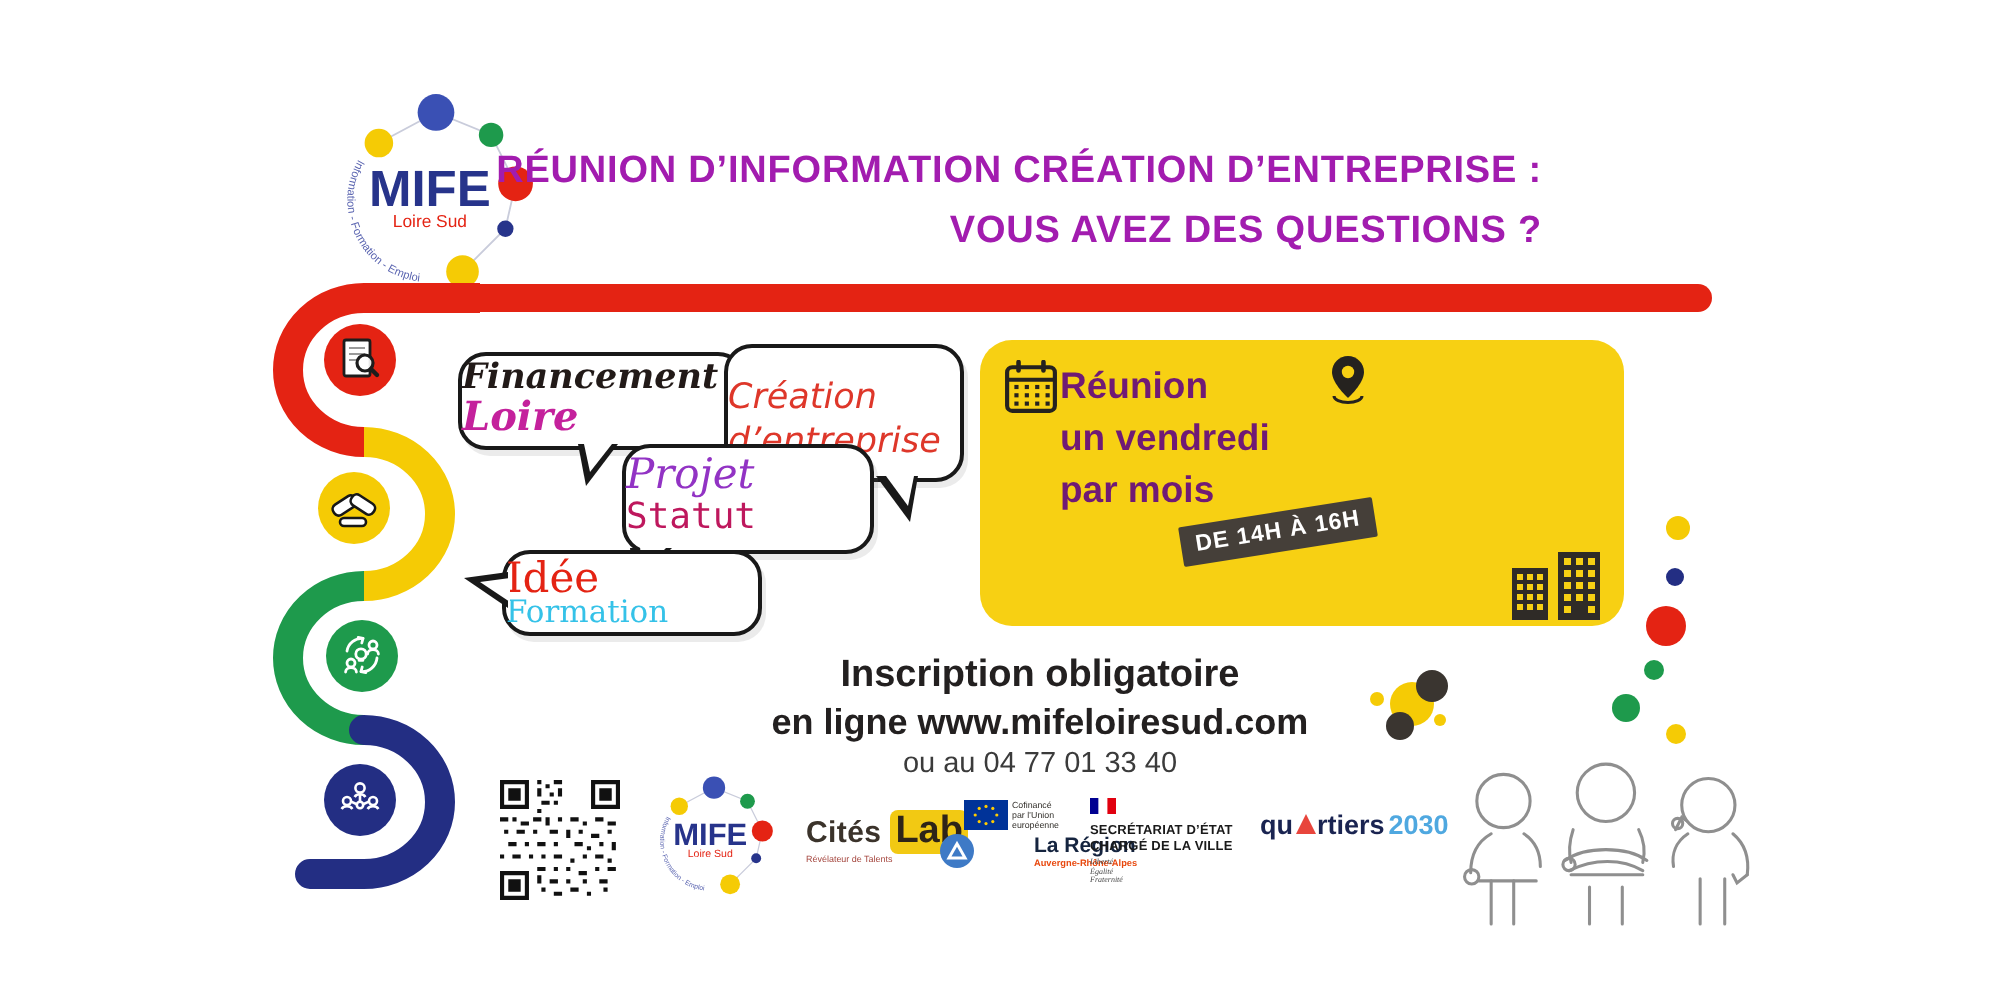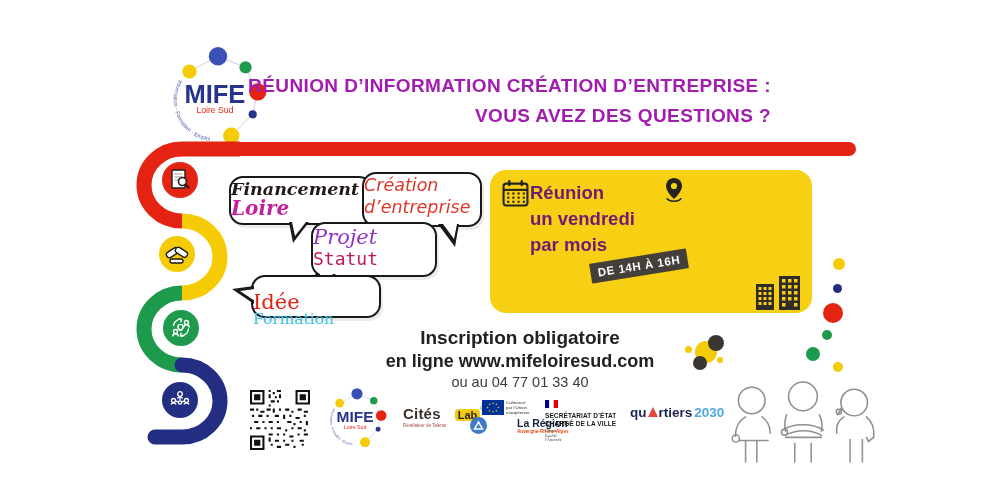--- a/index.html
+++ b/index.html
@@ -18,35 +18,35 @@
   .serp{left:120px;top:128px;width:130px;height:330px}
   .icircle{width:36px;height:36px;border-radius:50%;display:flex;align-items:center;justify-content:center}
 
   
   .bubble{position:absolute;background:#fff;border:2.5px solid #191919;border-radius:14px;
           box-shadow:2px 3px 0 rgba(110,110,110,.14)}
   .bubble::before,.bubble::after{content:"";position:absolute;border:0 solid transparent}
   .b1{left:229px;top:176px;width:140px;height:44px;padding-top:1px;z-index:2}
   .b1::before{bottom:-20px;left:58px;border-left-width:4px;border-right-width:16px;border-top:21px solid #191919}
   .b1::after{bottom:-13px;left:61px;border-left-width:3px;border-right-width:11px;border-top:14px solid #fff}
-  .b2{left:362px;top:172px;width:116px;height:51px;padding-top:0;z-index:3}
+  .b2{left:362px;top:172px;width:116px;height:51px;padding-top:14px;z-index:3}
   .b2::before{bottom:-22px;left:74px;border-right-width:4px;border-left-width:17px;border-top:23px solid #191919}
   .b2::after{bottom:-14px;left:79px;border-right-width:3px;border-left-width:11px;border-top:15px solid #fff}
   .b3{left:311px;top:222px;width:122px;height:51px;z-index:4}
   .b3::before{bottom:-18px;left:2px;border-left-width:2px;border-right-width:19px;border-top:19px solid #191919}
   .b3::after{bottom:-11px;left:7px;border-left-width:1px;border-right-width:13px;border-top:13px solid #fff}
   .b4{left:251px;top:275px;width:126px;height:39px;z-index:5}
   .b4::before{left:-21px;top:9px;border-top-width:3px;border-bottom-width:15px;border-right:22px solid #191919}
   .b4::after{left:-13px;top:12px;border-top-width:2px;border-bottom-width:10px;border-right:15px solid #fff}
   .fin{font-family:"DejaVu Serif",serif;font-style:italic;font-weight:bold;font-size:17.5px;color:#221a18;line-height:20px}
   .emp{font-family:"DejaVu Serif",serif;font-style:italic;font-weight:bold;font-size:20px;color:#C4219C;line-height:19px}
   .cre{font-family:"DejaVu Sans",sans-serif;font-style:italic;font-size:17.5px;color:#DE372A;line-height:22px}
   .pro{font-family:"DejaVu Serif",serif;font-style:italic;font-size:21px;color:#9233C4;line-height:24px;padding-top:1px}
   .sta{font-family:"DejaVu Sans Mono",monospace;font-weight:normal;font-size:18px;color:#be185d;line-height:20px}
-  .ide{font-family:"DejaVu Serif",serif;font-size:21px;color:#E42313;line-height:20px;padding-top:15px}
+  .ide{font-family:"DejaVu Serif",serif;font-size:21px;color:#E42313;line-height:20px;padding-top:2px}
   .fo4{font-family:"DejaVu Serif",serif;font-size:15.5px;color:#35C2E8;line-height:15px}
 
   
   .infobox{left:490px;top:170px;width:322px;height:143px;background:#F7D013;border-radius:16px}
   .sched{position:absolute;left:40px;top:10px;font-weight:bold;font-size:18.5px;line-height:26px;color:#701a75}
   .badge{position:absolute;left:100px;top:86px;width:98px;height:20px;background:#453F39;color:#fff;
          font-weight:bold;font-size:11.5px;line-height:20px;text-align:center;letter-spacing:.6px;
          transform:rotate(-9deg);border-radius:1px}
   .addr{position:absolute;left:201px;top:8px;font-weight:bold;font-size:12.5px;line-height:16.5px;color:#171513}
 
@@ -56,21 +56,21 @@
   .reg2{font-size:18px;font-weight:bold;line-height:23px}
   .reg3{font-size:14.5px;line-height:18px;color:#3b3b3b}
 
   
   .dot{position:absolute;border-radius:50%}
 
   
   .citeslab{left:403px;top:405px;white-space:nowrap}
   .cl-a{font-weight:bold;font-size:15px;color:#3B332B;letter-spacing:.2px}
   .cl-lab{display:inline-block;background:#F2C913;border-radius:4px;padding:0 3px;font-weight:bold;
-          font-size:11px;color:#2e2418;margin-left:14px}
+          font-size:19px;color:#2e2418;margin-left:4px}
   .cl-r{font-size:7px;vertical-align:top;color:#3B332B}
   .cl-sub{font-size:8px;transform:scale(.56);transform-origin:left top;color:#A5473F;white-space:nowrap}
   .eu-txt{font-size:8px;line-height:9px;transform:scale(.55);transform-origin:left top;color:#33302b}
   .region-name{font-size:10.5px;font-weight:bold;color:#15243F;line-height:11px}
   .region-sub{font-size:8px;font-weight:bold;transform:scale(.58);transform-origin:left top;color:#E8490F;white-space:nowrap}
   .secr{font-size:6.5px;font-weight:bold;line-height:7.5px;color:#1a1a1a;letter-spacing:.1px}
   .motto{font-family:"Liberation Serif",serif;font-style:italic;font-size:8px;line-height:8.5px;color:#4a4a4a;
          transform:scale(.5);transform-origin:left top}
   .qrt{left:630px;top:405px;font-weight:bold;font-size:13.5px;color:#1A2451;white-space:nowrap}
   .qrt-a{display:inline-block;width:0;height:0;border-left:5px solid transparent;border-right:5px solid transparent;

